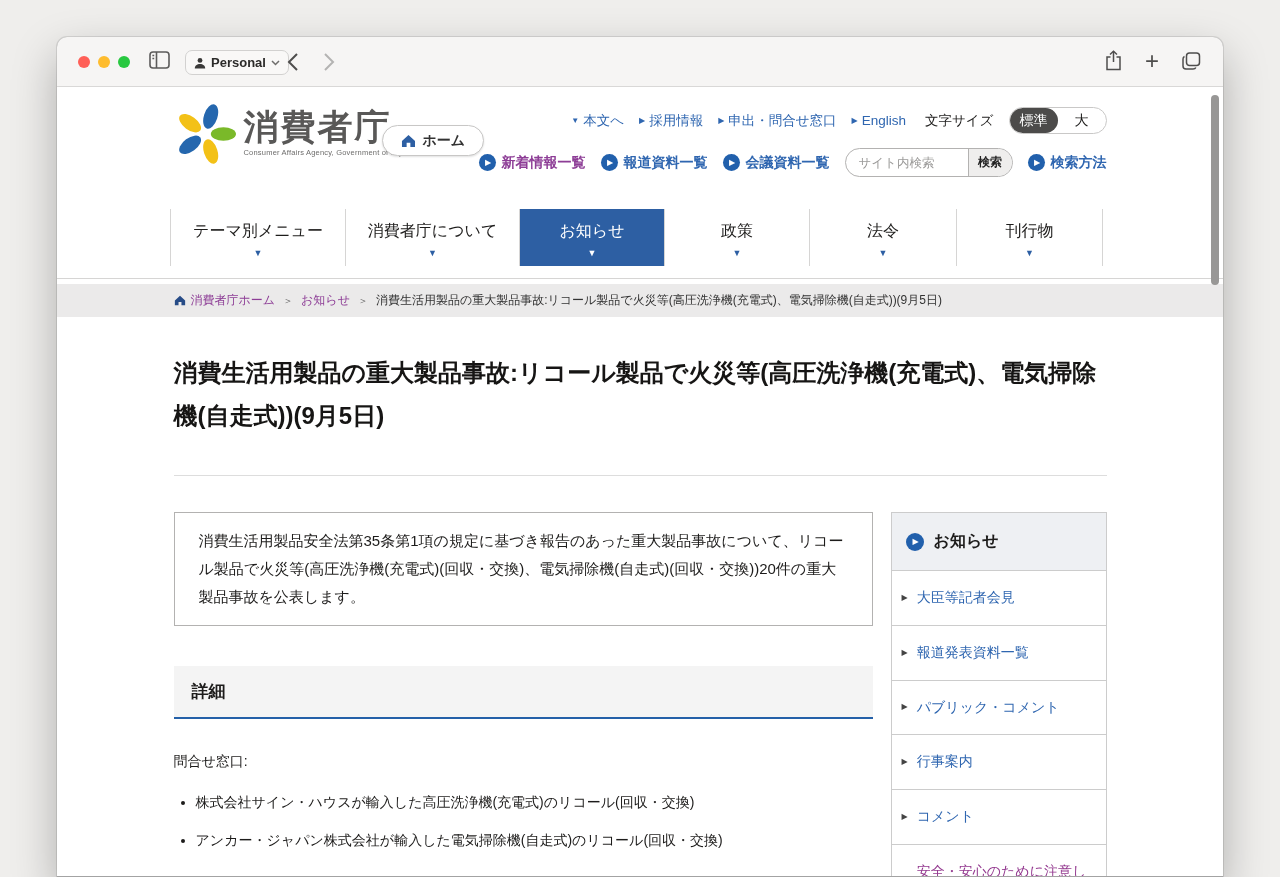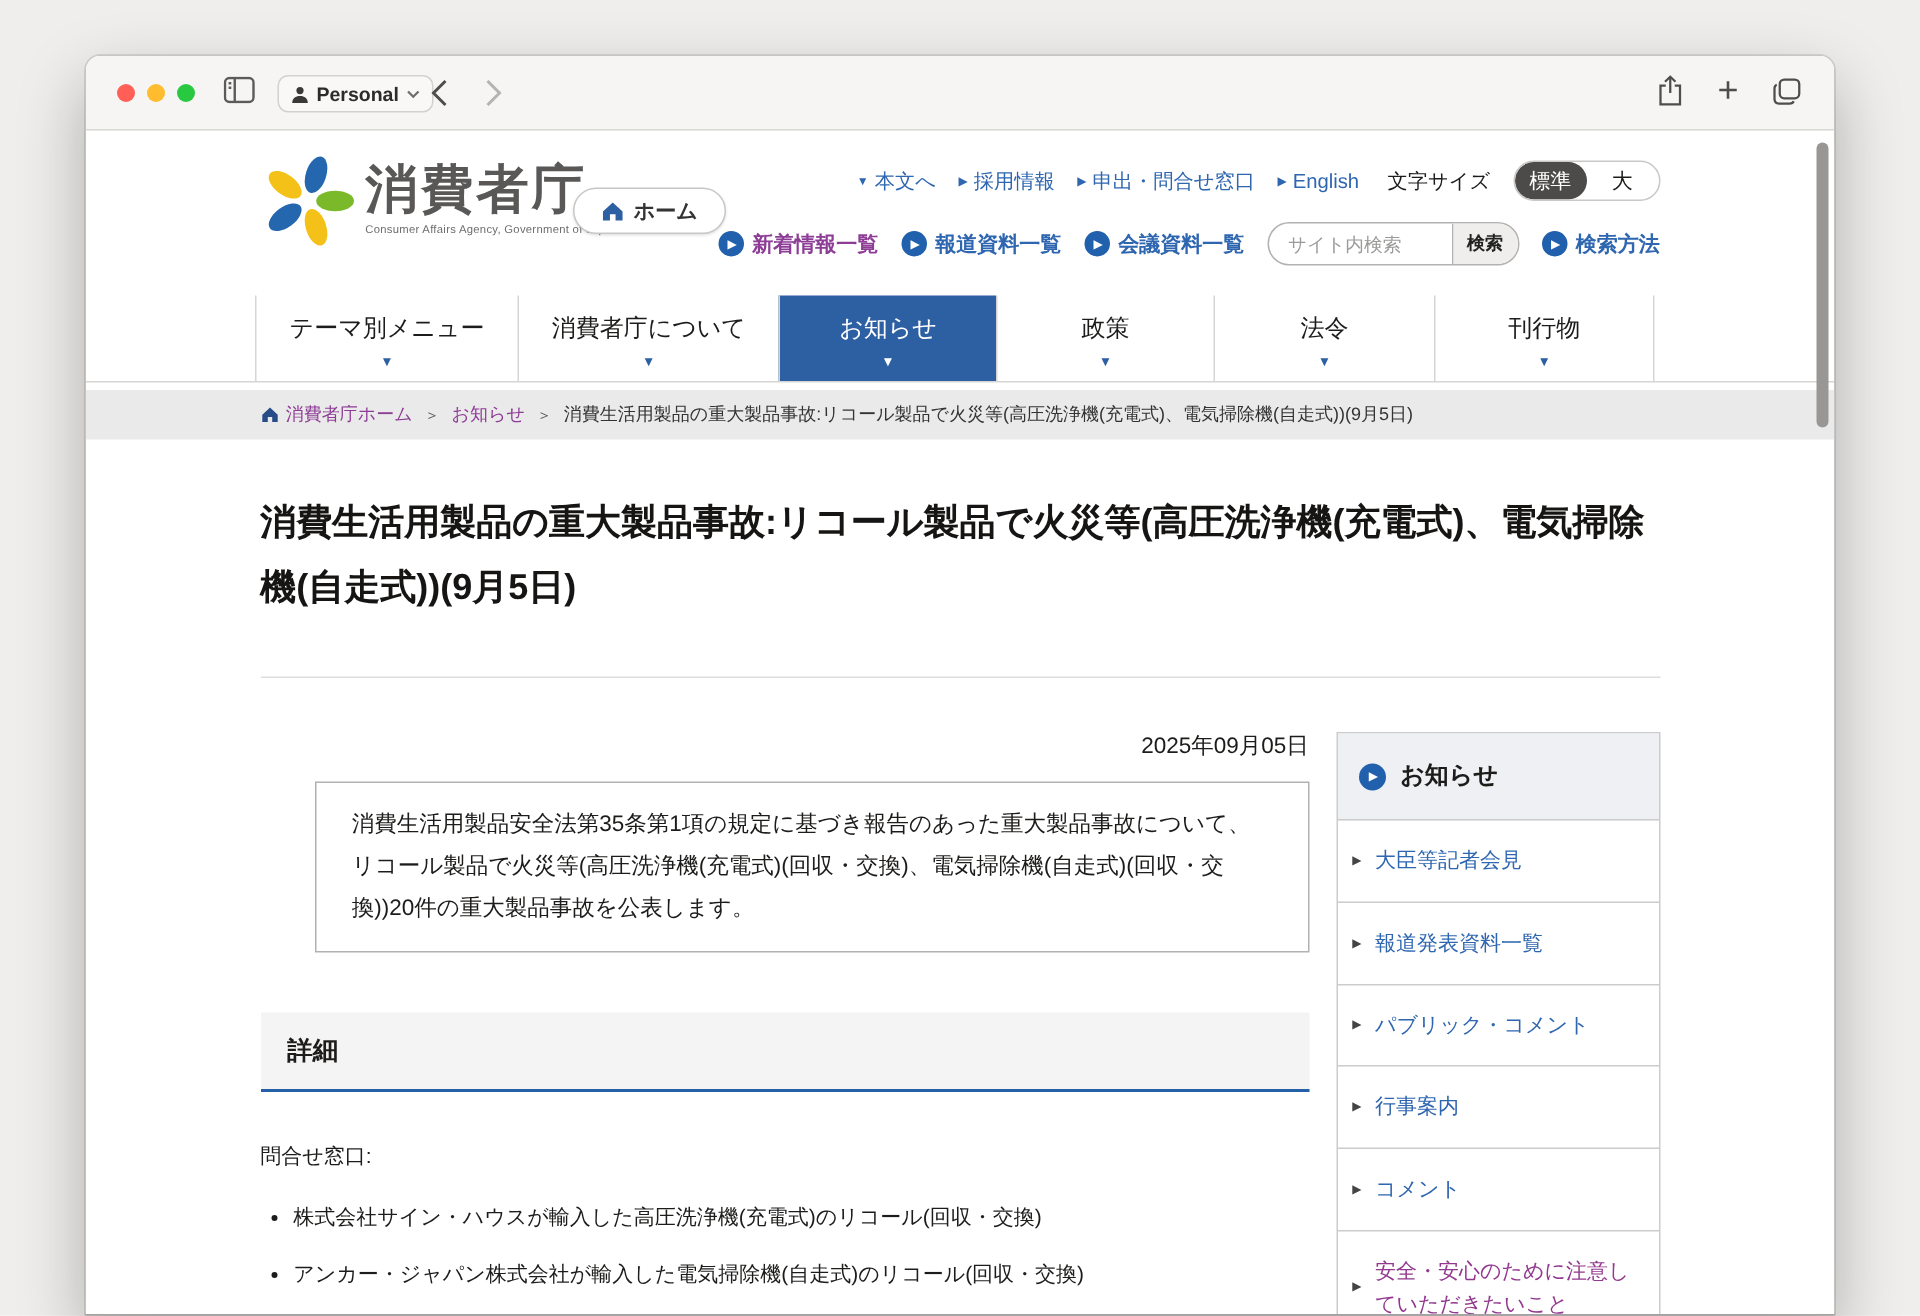--- a/index.html
+++ b/index.html
@@ -56,42 +56,42 @@
   .play-icon { width:17px; height:17px; border-radius:50%; background:#2160ac; color:#fff; font-size:8px;
                display:flex; align-items:center; justify-content:center; flex:none; padding-left:2px; }
   .search-pill { display:flex; align-items:center; width:168px; height:29px; border:1px solid #b3b2b1; border-radius:15px; background:#fff; overflow:hidden; }
   .search-input { border:none; outline:none; flex:1; min-width:0; padding:0 0 0 13px; font-size:12.5px; color:#333; background:transparent; }
   .search-input::placeholder { color:#9b9a99; }
   .search-btn { width:44px; height:100%; border:none; border-left:1px solid #b3b2b1; background:#efeeed;
                 font-size:12px; font-weight:bold; color:#222; border-radius:0 14px 14px 0; }
 
   
   .nav-wrap { border-bottom:1px solid #d6d5d4; }
-  .nav { display:flex; width:940px; margin:0 auto;align-items:flex-end; }
+  .nav { display:flex; width:940px; margin:12px auto;align-items:flex-end; }
   .nav-tab { border-left:1px solid #d6d5d4; text-align:center; padding:12px 0 8px; cursor:pointer; }
   .nav-tab:last-child { border-right:1px solid #d6d5d4; }
   .nav-label { font-size:16px; color:#1d1c1b; }
   .nav-caret { display:block; font-size:9px; color:#2d5fa3; margin-top:6px; }
   .nav-tab.active { background:#2d5fa3; }
   .nav-tab.active .nav-label, .nav-tab.active .nav-caret { color:#fff; }
 
   
   .crumb-wrap { background:#ebeaea; margin-top:5px; }
   .crumbs { display:flex; align-items:center; gap:8px; height:33px; font-size:12px; }
   .crumb-link { color:#8d3d96; text-decoration:none; display:flex; align-items:center; gap:5px; white-space:nowrap; }
   .crumb-sep { color:#555; font-size:10px; }
   .crumb-cur { color:#333; white-space:nowrap; overflow:hidden; }
 
   
   .title-sec { padding:34px 0 38px; border-bottom:1px solid #ddd; }
   .page-title { font-size:24px; font-weight:bold; color:#161514; line-height:1.8; }
   .content { display:flex; gap:18px; padding-top:36px; }
   .main-col { width:699px; }
   .date { text-align:right; font-size:15px; color:#1d1c1b; margin-bottom:14px; }
-  .summary-box { border:1px solid #b3b2b1; padding:14px 24px; font-size:15px; line-height:1.85; color:#1d1c1b;margin-left:36px; }
+  .summary-box { border:1px solid #b3b2b1; padding:14px 24px; font-size:15px; line-height:1.85; color:#1d1c1b; }
   .detail-head { margin-top:40px; background:#f4f4f4; border-bottom:2px solid #2460a8; padding:14px 18px;
                  font-size:17px; font-weight:bold; color:#1d1c1b; }
   .notes { margin-top:34px; font-size:14px; color:#1d1c1b; }
   .bullets { margin:20px 0 0 22px; }
   .bullets li { font-size:14px; color:#1d1c1b; margin-bottom:16px; line-height:1.6; }
 
   
   .side-col { width:216px; border:1px solid #ccc; align-self:flex-start; }
   .sb-head { background:#eef0f3; padding:18px 14px; display:flex; align-items:center; gap:10px;
              font-size:16px; font-weight:bold; color:#1d1c1b; border-bottom:1px solid #ccc; }
@@ -275,21 +275,20 @@
         <span class="crumb-cur">消費生活用製品の重大製品事故:リコール製品で火災等(高圧洗浄機(充電式)、電気掃除機(自走式))(9月5日)</span>
       </div>
     </div>
 
     <div class="container title-sec">
       <h1 class="page-title">消費生活用製品の重大製品事故:リコール製品で火災等(高圧洗浄機(充電式)、電気掃除機(自走式))(9月5日)</h1>
     </div>
 
     <div class="container content">
       <div class="main-col">
-        <div class="date">2025年09月05日</div>
         <div class="summary-box">消費生活用製品安全法第35条第1項の規定に基づき報告のあった重大製品事故について、リコール製品で火災等(高圧洗浄機(充電式)(回収・交換)、電気掃除機(自走式)(回収・交換))20件の重大製品事故を公表します。</div>
         <div class="detail-head">詳細</div>
         <div class="notes">問合せ窓口:</div>
         <ul class="bullets">
           <li>株式会社サイン・ハウスが輸入した高圧洗浄機(充電式)のリコール(回収・交換)</li>
           <li>アンカー・ジャパン株式会社が輸入した電気掃除機(自走式)のリコール(回収・交換)</li>
         </ul>
 
       </div>
 

